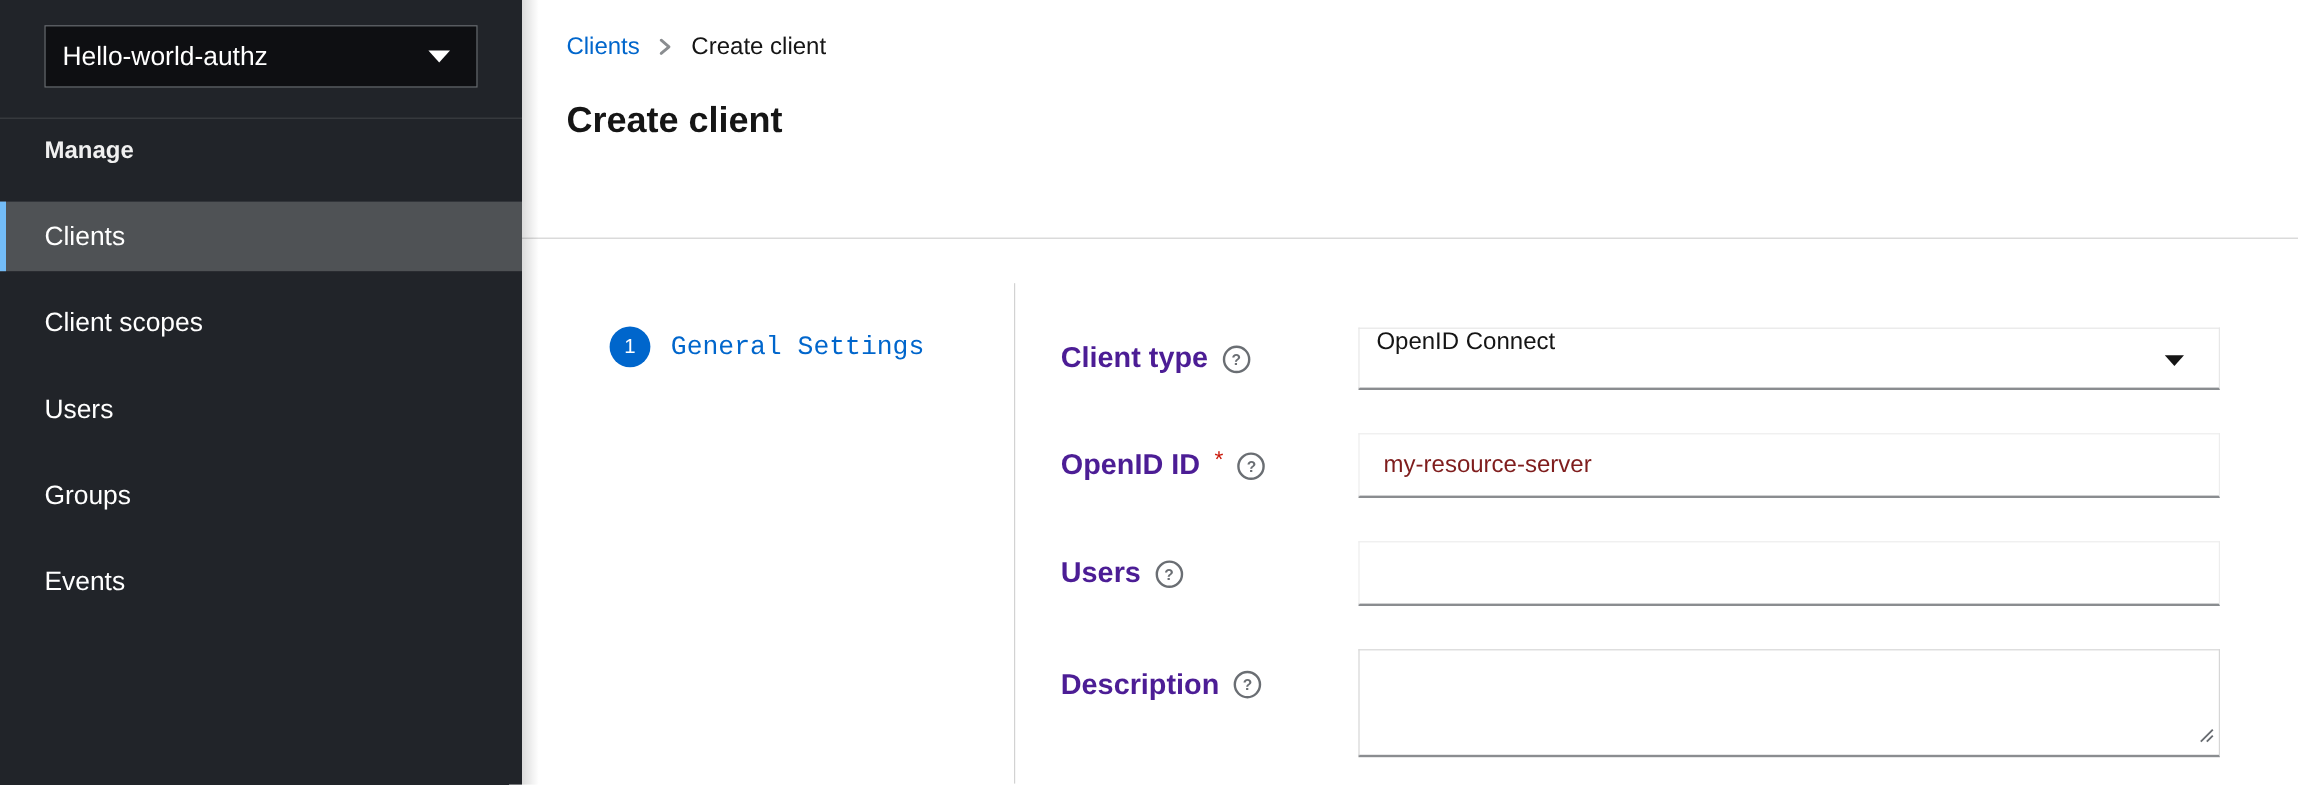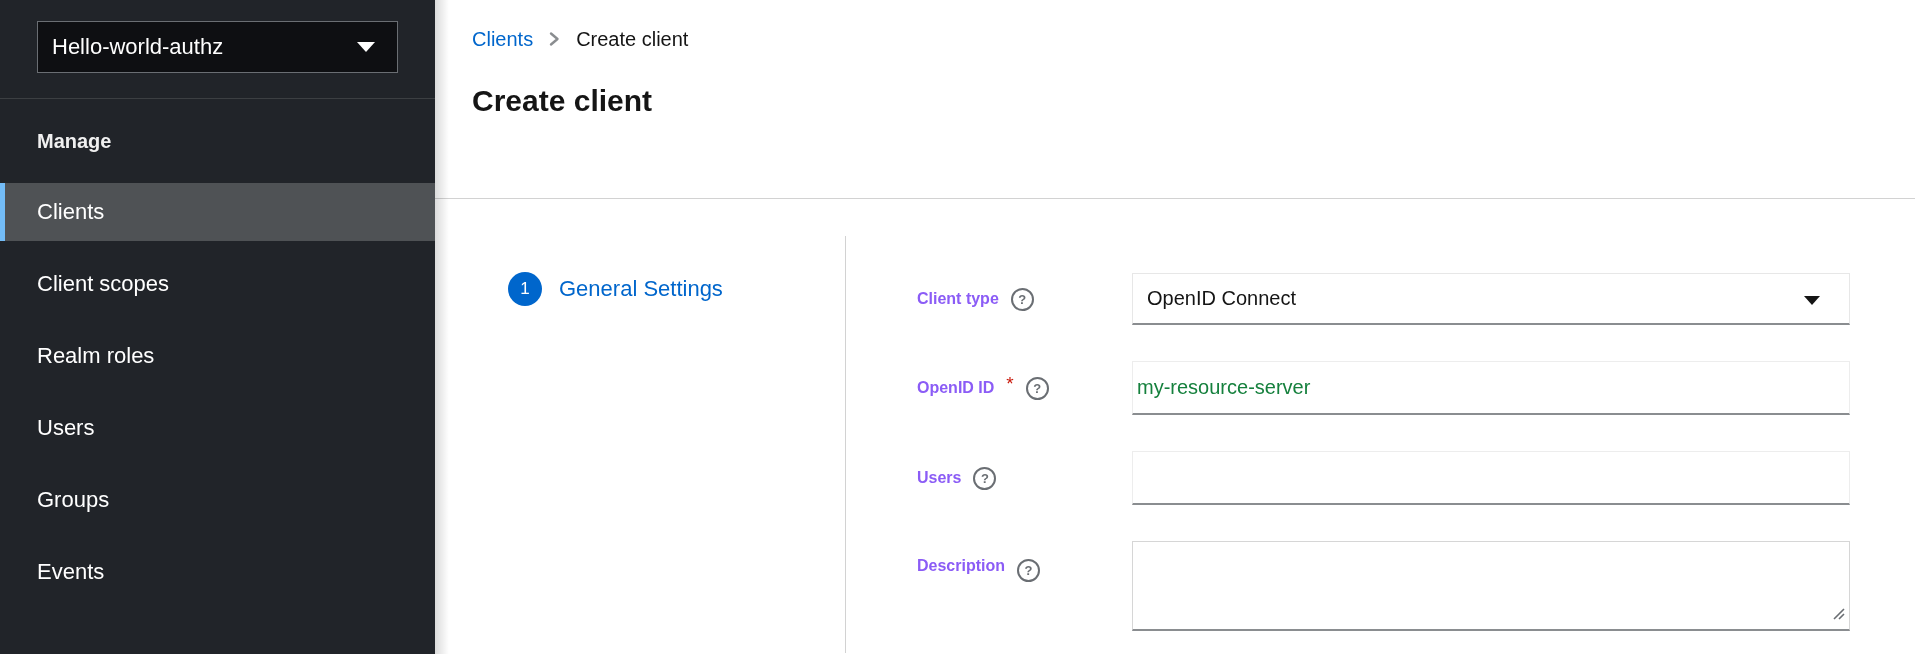--- a/index.html
+++ b/index.html
@@ -21,21 +21,21 @@
     display:flex; align-items:center; justify-content:space-between;
     padding:0 22px 0 14px; cursor:pointer;text-align:center;
   }
   .realm-name { color:#fff; font-size:22px; }
   .caret-down-white {
     width:0; height:0; border-left:9px solid transparent;
     border-right:9px solid transparent; border-top:10px solid #fff;
   }
   .sidebar-divider { margin-top:25px; border:0; border-top:1px solid #3c3f42; }
   .nav-group-title {
-    margin-top:29px; padding-left:37px; line-height:26px;
+    margin-top:14px; padding-left:37px; line-height:26px;
     color:#f0f0f0; font-size:20px; font-weight:600;
   }
   .nav-list { list-style:none; margin-top:29px; }
   .nav-item {
     height:58px; margin-bottom:14px; display:flex; align-items:center;
     padding-left:37px; color:#fff; font-size:22px; cursor:pointer;
   }
   .nav-item.current {
     background:#4f5255; border-left:5px solid #73bcf7; padding-left:32px;
   }
@@ -60,56 +60,56 @@
   
   .wizard { display:flex; margin-top:37px; height:417px; }
   .wizard-nav { width:411px; flex:0 0 411px; border-right:1px solid #d2d2d2; }
   .wizard-step {
     margin:36px 0 0 73px; display:flex; align-items:center; gap:17px; cursor:pointer;
   }
   .step-circle {
     width:34px; height:34px; border-radius:50%; background:#0066cc;
     color:#fff; font-size:17px; display:flex; align-items:center; justify-content:center;
   }
-  .step-label { color:#0066cc; font-size:22px; }
+  .step-label { color:#0066cc; font-size:22px;font-family:Liberation Mono, monospace; }
 
   .wizard-content { flex:1 1 auto; padding:37px 0 0 38px; }
   .field-row { display:flex; margin-bottom:36px; }
   .row-label {
     width:248px; flex:0 0 248px; display:flex; align-items:center; gap:12px;
   }
   .field-row.align-top { align-items:flex-start; }
   .field-row.align-top .row-label { align-items:flex-start; padding-top:16px; }
-  .field-label { font-size:16px; font-weight:700; color:#8b5cf6;margin-left:33px; }
+  .field-label { font-size:24px; font-weight:700; color:#4c1d95; }
   .required-asterisk {
     color:#c9190b; font-size:19px; font-weight:400; transform:translateY(-4px);
   }
   .help-icon {
     width:23px; height:23px; border:2px solid #6a6e73; border-radius:50%;
     color:#6a6e73; font-size:13px; font-weight:700; flex:0 0 23px;
     display:inline-flex; align-items:center; justify-content:center; cursor:pointer;
   }
   .field-row.align-top .help-icon { margin-top:2px; }
 
   .control { width:718px; position:relative; }
   .select-toggle {
     width:718px; height:52px; background:#fff;
     border:1px solid #e7e7e7; border-bottom:2px solid #8a8d90;
-    display:flex; align-items:center; padding:0 52px 0 14px;
+    display:flex; align-items:flex-start; padding:0 52px 0 14px;
     font-size:20px; color:#151515; cursor:pointer;
   }
   .caret-down-dark {
     position:absolute; right:30px; top:50%; margin-top:-3px;
     width:0; height:0; border-left:8px solid transparent;
     border-right:8px solid transparent; border-top:9px solid #151515;
   }
   .text-input {
     width:718px; height:54px; background:#fff;
     border:1px solid #ededed; border-bottom:2px solid #8a8d90;
-    padding:0 4px; font-size:20px; color:#15803d;
+    padding:0 20px; font-size:20px; color:#7f1d1d;
     font-family:"Liberation Sans","DejaVu Sans",sans-serif; outline:none;
   }
   .textarea-input {
     width:718px; height:90px; background:#fff;
     border:1px solid #d6d6d6; border-bottom:2px solid #8a8d90;
     padding:10px 16px; font-size:20px; color:#151515; resize:none;
     font-family:"Liberation Sans","DejaVu Sans",sans-serif; outline:none; display:block;
   }
   .resize-grip { position:absolute; right:4px; bottom:6px; cursor:nwse-resize; }
 </style>
@@ -121,21 +121,20 @@
   <nav class="sidebar">
     <div class="realm-selector">
       <span class="realm-name">Hello-world-authz</span>
       <span class="caret-down-white"></span>
     </div>
     <hr class="sidebar-divider">
     <div class="nav-group-title">Manage</div>
     <ul class="nav-list">
       <li class="nav-item current">Clients</li>
       <li class="nav-item">Client scopes</li>
-      <li class="nav-item">Realm roles</li>
       <li class="nav-item">Users</li>
       <li class="nav-item">Groups</li>
       <li class="nav-item">Events</li>
     </ul>
   </nav>
 
   <main class="main">
 
     <header class="page-header">
       <div class="breadcrumb">

